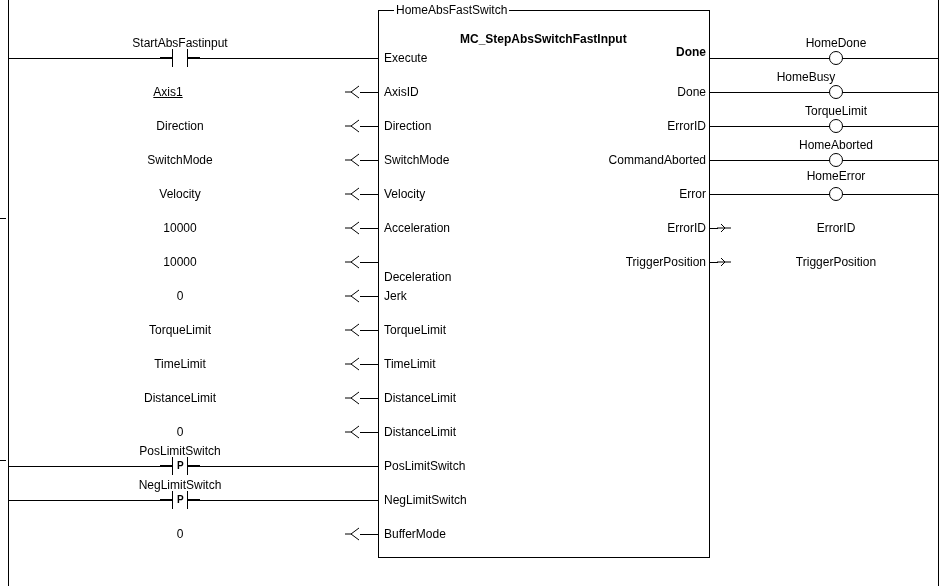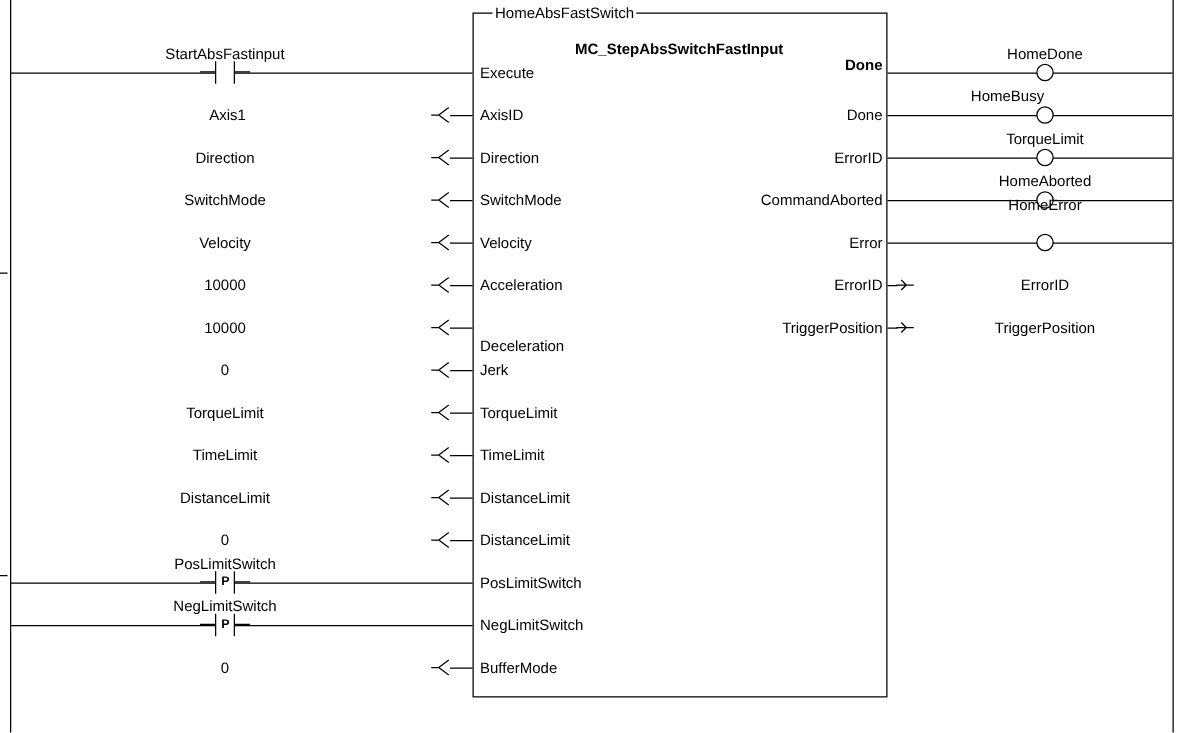--- a/index.html
+++ b/index.html
@@ -101,21 +101,21 @@
       <div class="l"></div>
       <div class="r"></div>
       <div class="b1"></div>
       <div class="b2"></div>
     </div>
     <div class="pin-label-left" style="top: 85px; left: 384px;">AxisID</div>
     <div class="hline" style="left: 360px; top: 92px; width: 18px;"></div>
     <div class="openangle" style="left: 344px; top: 84px;"><svg viewBox="0 0 16 16">
         <path d="M1 8 H7 M7 8 L15 2 M7 8 L15 14" stroke="#000" fill="none" stroke-width="1"></path>
       </svg></div>
-    <div class="input-val" style="left: 112px; top: 85px;">Axis1</div>
+    <div class="input-val" style="left: 98px; top: 85px; text-decoration: underline;">Axis1</div>
     <div class="pin-label-left" style="top: 119px; left: 384px;">Direction</div>
     <div class="hline" style="left: 360px; top: 126px; width: 18px;"></div>
     <div class="openangle" style="left: 344px; top: 118px;"><svg viewBox="0 0 16 16">
         <path d="M1 8 H7 M7 8 L15 2 M7 8 L15 14" stroke="#000" fill="none" stroke-width="1"></path>
       </svg></div>
     <div class="input-val" style="left: 110px; top: 119px;">Direction</div>
     <div class="pin-label-left" style="top: 153px; left: 384px;">SwitchMode</div>
     <div class="hline" style="left: 360px; top: 160px; width: 18px;"></div>
     <div class="openangle" style="left: 344px; top: 152px;"><svg viewBox="0 0 16 16">
         <path d="M1 8 H7 M7 8 L15 2 M7 8 L15 14" stroke="#000" fill="none" stroke-width="1"></path>
@@ -209,21 +209,21 @@
     <div class="hline" style="left: 710px; top: 126px; width: 228px;"></div>
     <div class="coil" style="left: 829px; top: 119px;"></div>
     <div class="label" style="top: 104px; left: 786px; width: 100px; text-align: center;">TorqueLimit</div>
     <div class="pin-label-right" style="top: 153px; left: 580px; width: 126px;">CommandAborted</div>
     <div class="hline" style="left: 710px; top: 160px; width: 228px;"></div>
     <div class="coil" style="left: 829px; top: 153px;"></div>
     <div class="label" style="top: 138px; left: 786px; width: 100px; text-align: center;">HomeAborted</div>
     <div class="pin-label-right" style="top: 187px; left: 580px; width: 126px;">Error</div>
     <div class="hline" style="left: 710px; top: 194px; width: 228px;"></div>
     <div class="coil" style="left: 829px; top: 187px;"></div>
-    <div class="label" style="top: 157px; left: 786px; width: 100px; text-align: center;">HomeError</div>
+    <div class="label" style="top: 169px; left: 786px; width: 100px; text-align: center;">HomeError</div>
     <div class="pin-label-right" style="top: 221px; left: 580px; width: 126px;">ErrorID</div>
     <div class="hline" style="left: 710px; top: 228px; width: 8px;"></div>
     <div class="openangle" style="left: 716px; top: 220px;"><svg viewBox="0 0 16 16">
         <path d="M1 8 H9 M9 8 L5 4 M9 8 L5 12 M9 8 H15" stroke="#000" fill="none" stroke-width="1"></path>
       </svg></div>
     <div class="label" style="top: 221px; left: 781px; width: 110px; text-align: center;">ErrorID</div>
     <div class="pin-label-right" style="top: 255px; left: 580px; width: 126px;">TriggerPosition</div>
     <div class="hline" style="left: 710px; top: 262px; width: 8px;"></div>
     <div class="openangle" style="left: 716px; top: 254px;"><svg viewBox="0 0 16 16">
         <path d="M1 8 H9 M9 8 L5 4 M9 8 L5 12 M9 8 H15" stroke="#000" fill="none" stroke-width="1"></path>

